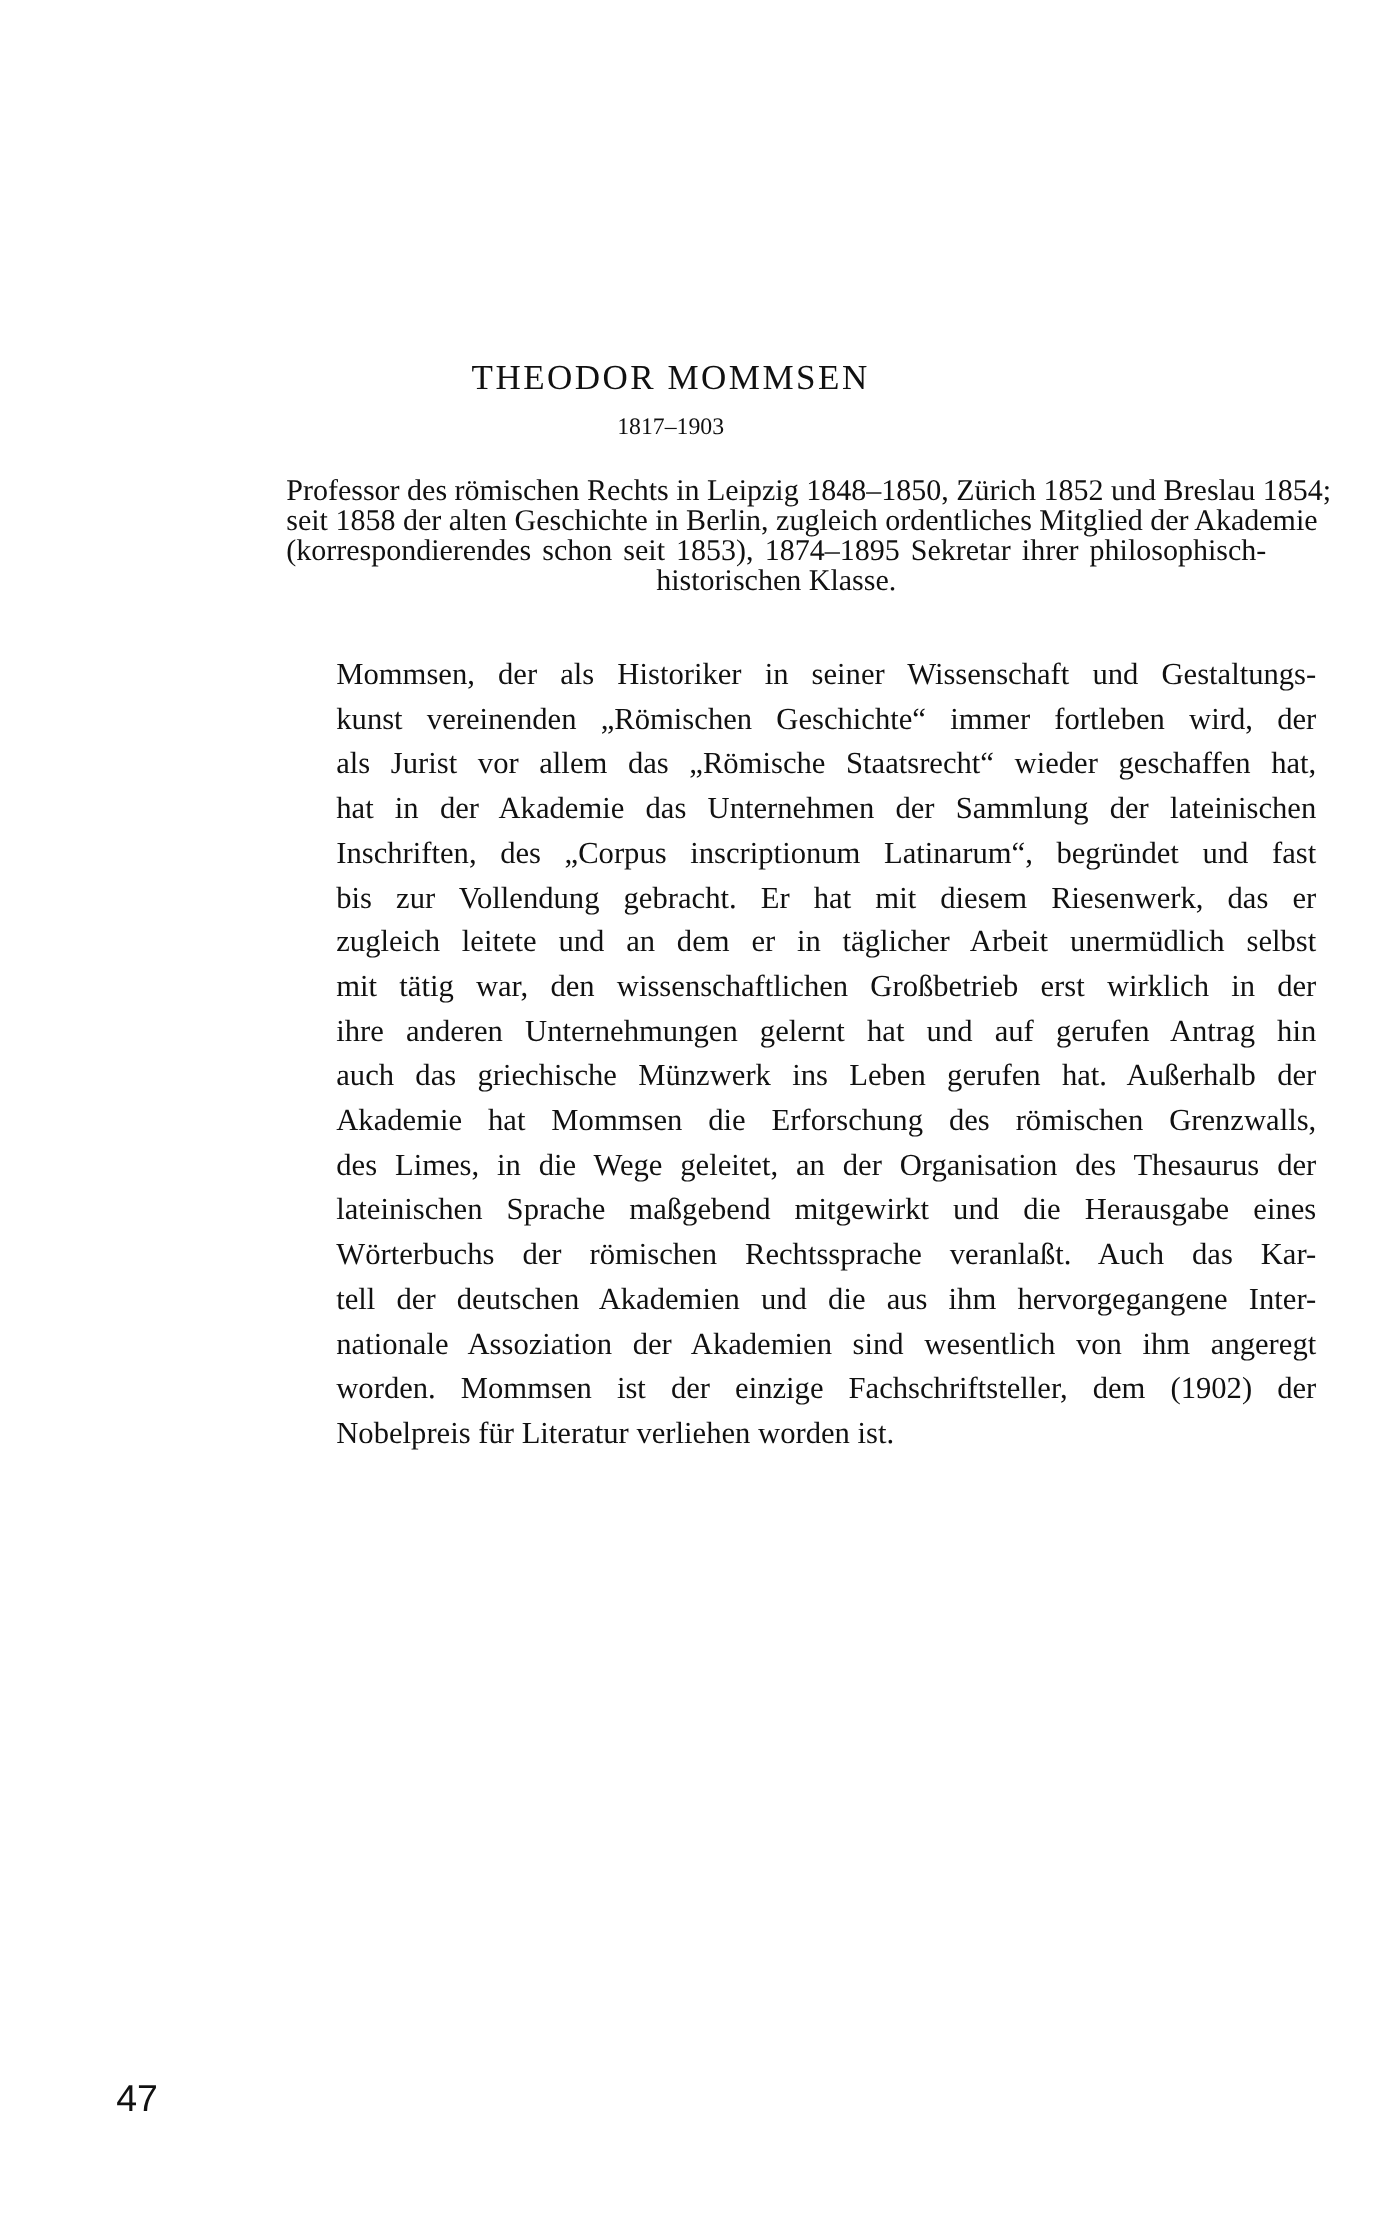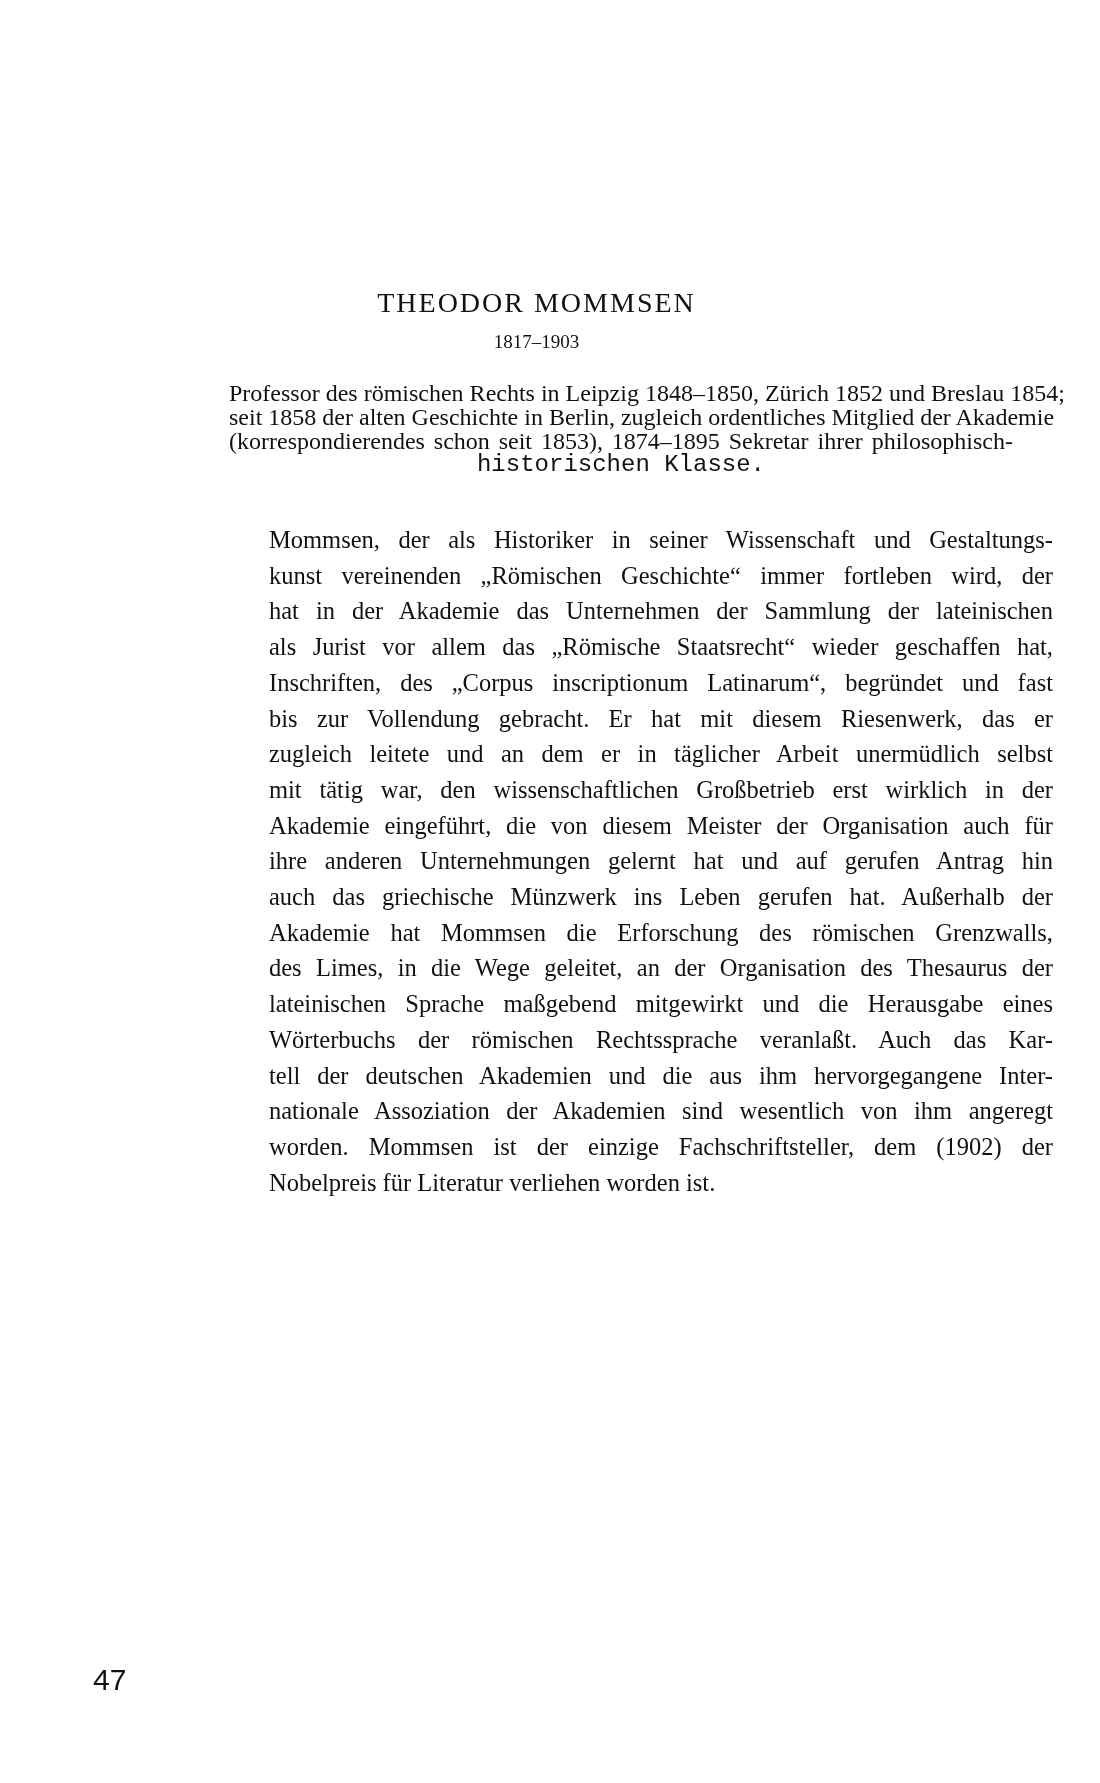--- a/index.html
+++ b/index.html
@@ -11,21 +11,21 @@
   }
   .dates {
     position: absolute; left: 0; width: 100%; top: 331px; text-align: center;
     font-family: "Liberation Serif", serif; font-size: 19px;
   }
   .intro {
     position: absolute; left: 229px; width: 784px; top: 381px;
     font-family: "Liberation Serif", serif; font-size: 24px; line-height: 24px;
   }
   .intro .ln { display: block; white-space: nowrap; text-align: justify; text-align-last: justify; }
-  .intro .ln.center { text-align: center; text-align-last: center; font-family: Liberation Mono, monospace; }
+  .intro .ln.center { text-align: center; text-align-last: center; }
   .body {
     position: absolute; left: 229px; width: 784px; top: 522px;
     font-family: "Liberation Serif", serif; font-size: 24.5px; line-height: 35.7px; margin-left: 40px;
   }
   .body .ln { display: block; white-space: nowrap; text-align: justify; text-align-last: justify; }
   .body .ln.last { text-align: left; text-align-last: left; }
   .pagenum {
     position: absolute; left: 93px; top: 1663px;
     font-family: "Liberation Sans", sans-serif; font-size: 30px;
   }
@@ -40,27 +40,26 @@
   <div class="intro">
     <span class="ln">Professor des römischen Rechts in Leipzig 1848–1850, Zürich 1852 und Breslau 1854;</span>
     <span class="ln">seit 1858 der alten Geschichte in Berlin, zugleich ordentliches Mitglied der Akademie</span>
     <span class="ln">(korrespondierendes schon seit 1853), 1874–1895 Sekretar ihrer philosophisch-</span>
     <span class="ln center">historischen Klasse.</span>
   </div>
 
   <div class="body">
     <span class="ln">Mommsen, der als Historiker in seiner Wissenschaft und Gestaltungs-</span>
     <span class="ln">kunst vereinenden „Römischen Geschichte“ immer fortleben wird, der</span>
+    <span class="ln">als Jurist vor allem das „Römische Staatsrecht“ wieder geschaffen hat,</span>
     <span class="ln">hat in der Akademie das Unternehmen der Sammlung der lateinischen</span>
-    <span class="ln">als Jurist vor allem das „Römische Staatsrecht“ wieder geschaffen hat,</span>
     <span class="ln">Inschriften, des „Corpus inscriptionum Latinarum“, begründet und fast</span>
     <span class="ln">bis zur Vollendung gebracht. Er hat mit diesem Riesenwerk, das er</span>
     <span class="ln">zugleich leitete und an dem er in täglicher Arbeit unermüdlich selbst</span>
     <span class="ln">mit tätig war, den wissenschaftlichen Großbetrieb erst wirklich in der</span>
-    <span class="ln">Akademie eingeführt, die von diesem Meister der Organisation auch für</span>
     <span class="ln">ihre anderen Unternehmungen gelernt hat und auf gerufen Antrag hin</span>
     <span class="ln">auch das griechische Münzwerk ins Leben gerufen hat. Außerhalb der</span>
     <span class="ln">Akademie hat Mommsen die Erforschung des römischen Grenzwalls,</span>
     <span class="ln">des Limes, in die Wege geleitet, an der Organisation des Thesaurus der</span>
     <span class="ln">lateinischen Sprache maßgebend mitgewirkt und die Herausgabe eines</span>
     <span class="ln">Wörterbuchs der römischen Rechtssprache veranlaßt. Auch das Kar-</span>
     <span class="ln">tell der deutschen Akademien und die aus ihm hervorgegangene Inter-</span>
     <span class="ln">nationale Assoziation der Akademien sind wesentlich von ihm angeregt</span>
     <span class="ln">worden. Mommsen ist der einzige Fachschriftsteller, dem (1902) der</span>
     <span class="ln last">Nobelpreis für Literatur verliehen worden ist.</span>

